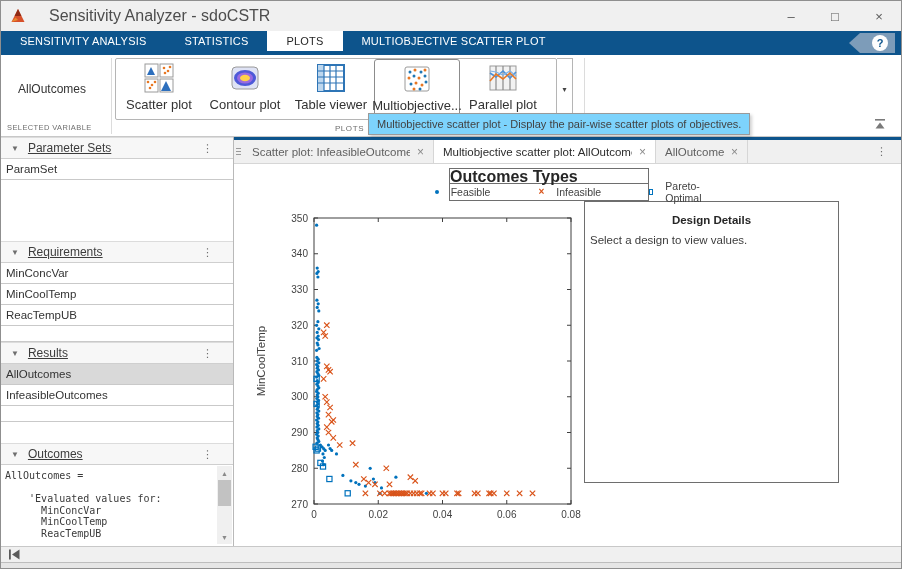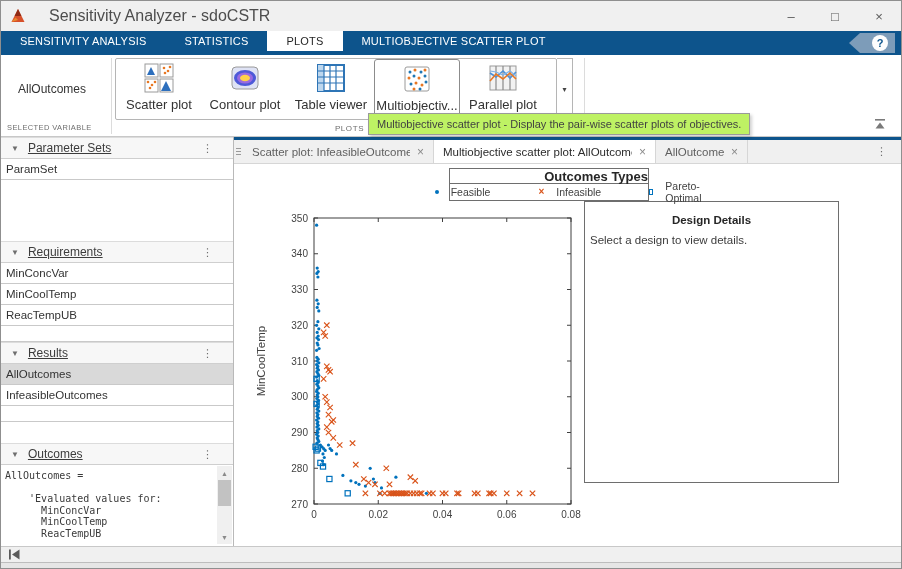--- a/index.html
+++ b/index.html
@@ -30,21 +30,21 @@
   #gallery-box { left:114px; top:3px; width:442px; height:62px; border:1px solid #b5b5b5; border-radius:2px; display:flex; }
   .gal-btn { width:86px; height:60px; display:flex; flex-direction:column; align-items:center; justify-content:flex-start; padding-top:4px; }
   .gal-btn.highlight { border:1px solid #8c8c8c; border-radius:3px; }
   .gal-icon { width:30px; height:30px; }
   .gal-label { margin-top:4px; font-size:13px; color:#333; white-space:nowrap; }
   #gallery-drop { left:556px; top:3px; width:16px; height:62px; border:1px solid #b5b5b5; border-left:none; display:flex; align-items:center; justify-content:center; font-size:8px; color:#444; }
   #plots-caption { left:114px; top:69px; width:469px; text-align:center; font-size:8px; color:#6e6e6e; letter-spacing:.6px; }
   #ribbon-collapse { right:14px; top:64px; }
 
   
-  #tooltip { left:367px; top:112px; height:22px; background:#bef264; border:1px solid #9a9a9a; box-shadow:2px 2px 3px rgba(0,0,0,.18); display:flex; align-items:center; padding:0 8px; font-size:11px; color:#424242; z-index:60; white-space:nowrap; }
+  #tooltip { left:367px; top:112px; height:22px; background:#7dd3fc; border:1px solid #9a9a9a; box-shadow:2px 2px 3px rgba(0,0,0,.18); display:flex; align-items:center; padding:0 8px; font-size:11px; color:#424242; z-index:60; white-space:nowrap; }
 
   
   #sidebar { left:0; top:136px; width:233px; height:425px; background:#fff; border-right:1px solid #b9b9b9; }
   .side-header { position:relative; width:232px; height:22px; background:#f7f7f7; border-top:1px solid #dcdcdc; border-bottom:1px solid #cfcfcf; display:flex; align-items:center; }
   .side-header .tri { margin-left:10px; font-size:8px; color:#6e6e6e; }
   .side-header .hdr-label { margin-left:9px; font-size:12px; color:#3c3c3c;text-decoration:underline; }
   .side-header .dots { margin-left:auto; margin-right:20px; font-size:11px; color:#6e6e6e; letter-spacing:0; }
   .side-list { width:232px; background:#fff; }
   .side-row { height:21px; border-bottom:1px solid #c9c9c9; display:flex; align-items:center; padding-left:5px; font-size:11.5px; color:#333; }
   .side-row.selected { background:#d9d9d9; }
@@ -71,21 +71,21 @@
   #doc-tabbar { left:0; top:3px; width:667px; height:24px; background:#f0f0f0; border-bottom:1px solid #d6d6d6; display:flex; align-items:stretch; }
   #splitter-handle { width:7px; display:flex; flex-direction:column; justify-content:center; gap:2px; margin-left:2px; }
   #splitter-handle i { display:block; width:5px; height:1px; background:#9a9a9a; }
   .doc-tab { display:flex; align-items:center; padding:0 9px; font-size:11.5px; color:#5f5f5f; border-right:1px solid #d6d6d6; white-space:nowrap; }
   .doc-tab.active { background:#fff; color:#2b2b2b; }
   .dt-close { margin-left:7px; color:#8a8a8a; font-size:12px; }
   #doc-menu-dots { margin-left:auto; margin-right:14px; align-self:center; font-size:11px; color:#6e6e6e; }
 
   
   #legend { left:215px; top:31px; width:200px; border:1px solid #6e6e6e; background:#fff; z-index:5; }
-  #legend-title { height:15px; border-bottom:1px solid #6e6e6e; text-align:right; font-size:13px; font-weight:bold; color:#262626; line-height:15px; }
+  #legend-title { height:15px; border-bottom:1px solid #6e6e6e; text-align:left; font-size:16px; font-weight:bold; color:#262626; line-height:15px; }
   #legend-items { height:16px; display:flex; align-items:center; justify-content:center; gap:8px; font-size:10.5px; color:#424242; }
   .lg-item { display:flex; align-items:center; gap:12px;margin-left:40px; }
   .lg-dot { width:4px; height:4px; border-radius:50%; }
   .lg-x { font-size:10px; font-weight:bold; line-height:10px; }
   .lg-sq { width:6px; height:6px; border:1.4px solid; background:#fff; }
 
   
   #chart-svg { left:17px; top:59px; }
   .tick { font-family:"Liberation Sans", sans-serif; font-size:10px; fill:#424242; }
   .axlabel { font-family:"Liberation Sans", sans-serif; font-size:11.5px; fill:#424242; }
@@ -175,21 +175,21 @@
             <circle cx="12" cy="12" r="1.5" fill="#1f77b4"></circle>
             <circle cx="17" cy="14" r="1.5" fill="#e87722"></circle>
             <circle cx="23" cy="12" r="1.5" fill="#1f77b4"></circle>
           <circle cx="9" cy="20" r="1.5" fill="#1f77b4"></circle>
             <circle cx="14" cy="19" r="1.5" fill="#e87722"></circle>
             <circle cx="20" cy="21" r="1.5" fill="#e87722"></circle>
             <circle cx="24" cy="18" r="1.5" fill="#1f77b4"></circle>
           <circle cx="12" cy="25" r="1.5" fill="#e87722"></circle>
             <circle cx="18" cy="25" r="1.5" fill="#1f77b4"></circle>
         </svg>
-        <span class="gal-label">Multiobjectiv...</span>
+        <span class="gal-label">Multiobjective...</span>
       </div>
       <div class="gal-btn">
         <svg class="gal-icon" viewBox="0 0 30 30">
           <rect x="2" y="3" width="26" height="24" fill="#f2f2f2" stroke="#9a9a9a"></rect>
           <path d="M8,3 V27 M15,3 V27 M22,3 V27" stroke="#8a8a8a" stroke-width="1.2"></path>
           <path d="M2,10 L8,14 L15,8 L22,15 L28,9" stroke="#4a90d9" stroke-width="1.6" fill="none"></path>
           <path d="M2,18 L8,11 L15,16 L22,10 L28,16" stroke="#e87722" stroke-width="1.6" fill="none"></path>
           <path d="M2,8 L8,9 L15,12 L22,8 L28,13" stroke="#7fb2e5" stroke-width="1.2" fill="none"></path>
         </svg>
         <span class="gal-label">Parallel plot</span>
@@ -504,21 +504,21 @@
         <rect x="64.3" y="250.0" width="5.2" height="5.2" fill="none" stroke="#0072BD" stroke-width="1.2"></rect>
         <rect x="63.0" y="251.8" width="5.2" height="5.2" fill="none" stroke="#0072BD" stroke-width="1.2"></rect>
         <rect x="66.8" y="264.3" width="5.2" height="5.2" fill="none" stroke="#0072BD" stroke-width="1.2"></rect>
         <rect x="69.4" y="267.9" width="5.2" height="5.2" fill="none" stroke="#0072BD" stroke-width="1.2"></rect>
         <rect x="75.8" y="280.4" width="5.2" height="5.2" fill="none" stroke="#0072BD" stroke-width="1.2"></rect>
         <rect x="94.1" y="294.7" width="5.2" height="5.2" fill="none" stroke="#0072BD" stroke-width="1.2"></rect>
       </svg>
 
     <div id="design-details" class="abs">
       <div id="dd-title">Design Details</div>
-      <div id="dd-message">Select a design to view details.</div>
+      <div id="dd-message">Select a design to view values.</div>
     </div>
   </div>
 
   <div id="sidebar-status" class="abs statusbar">
     <svg width="13" height="11" viewBox="0 0 13 11" style="margin-left:7px;">
       <rect x="1" y="0.5" width="1.8" height="10" fill="#5a5a5a"></rect>
       <polygon points="11.5,0.5 11.5,10.5 4,5.5" fill="#5a5a5a"></polygon>
     </svg>
   </div>
   <div id="main-status" class="abs statusbar"></div>

